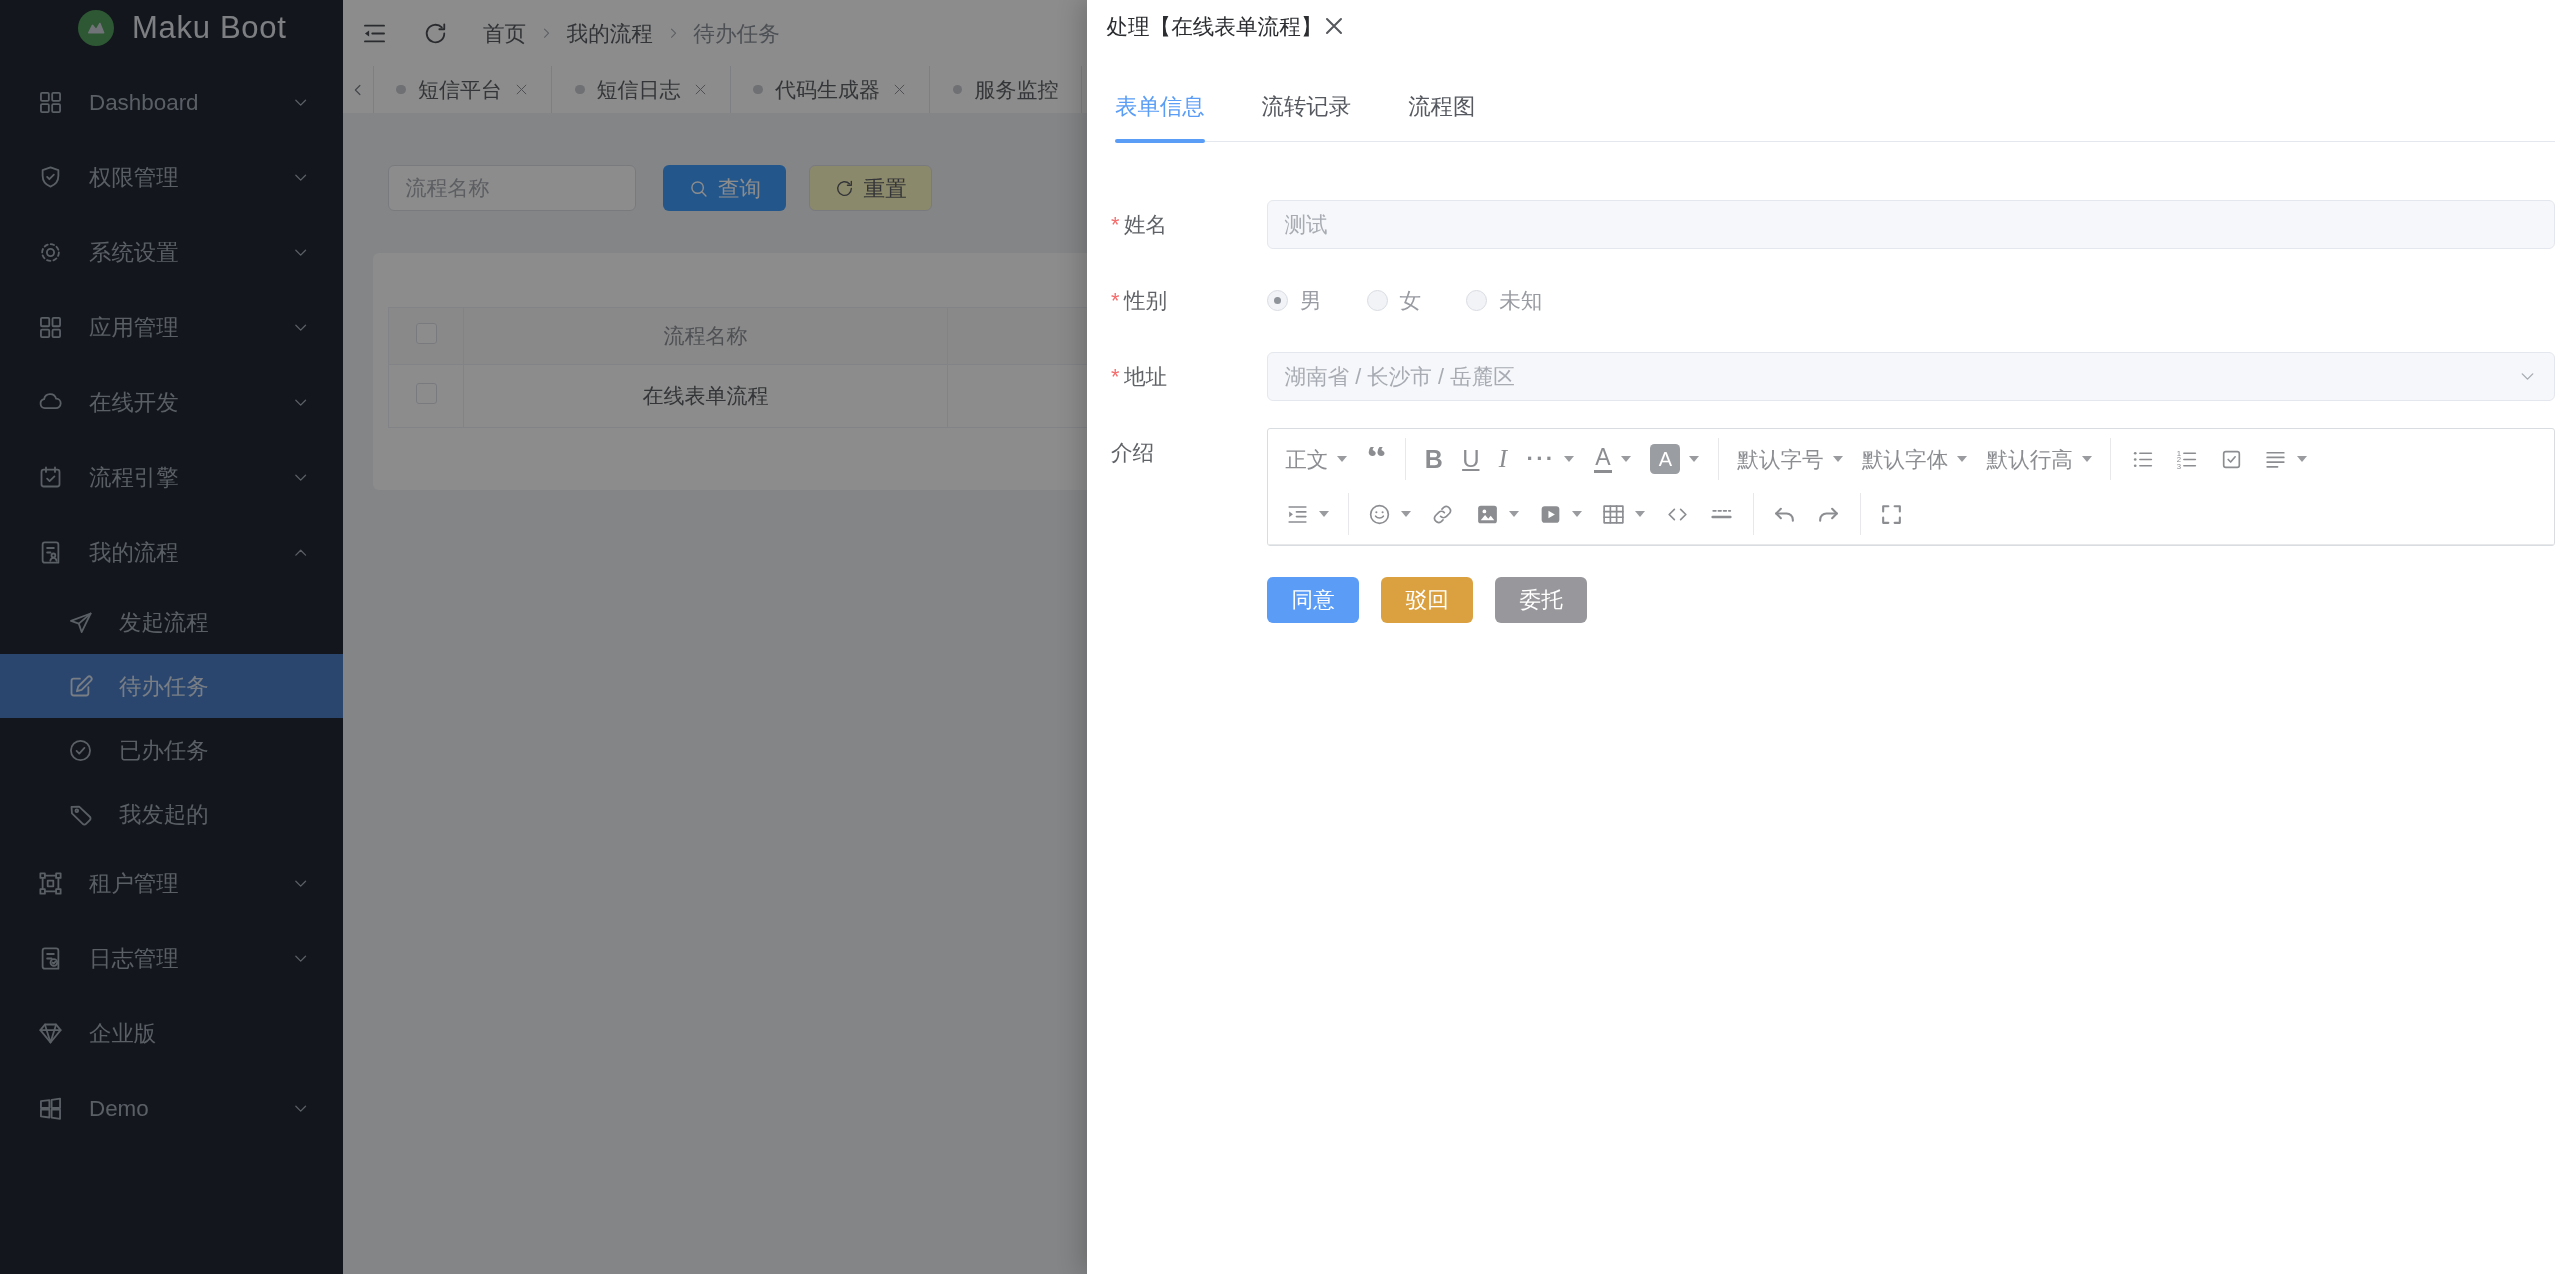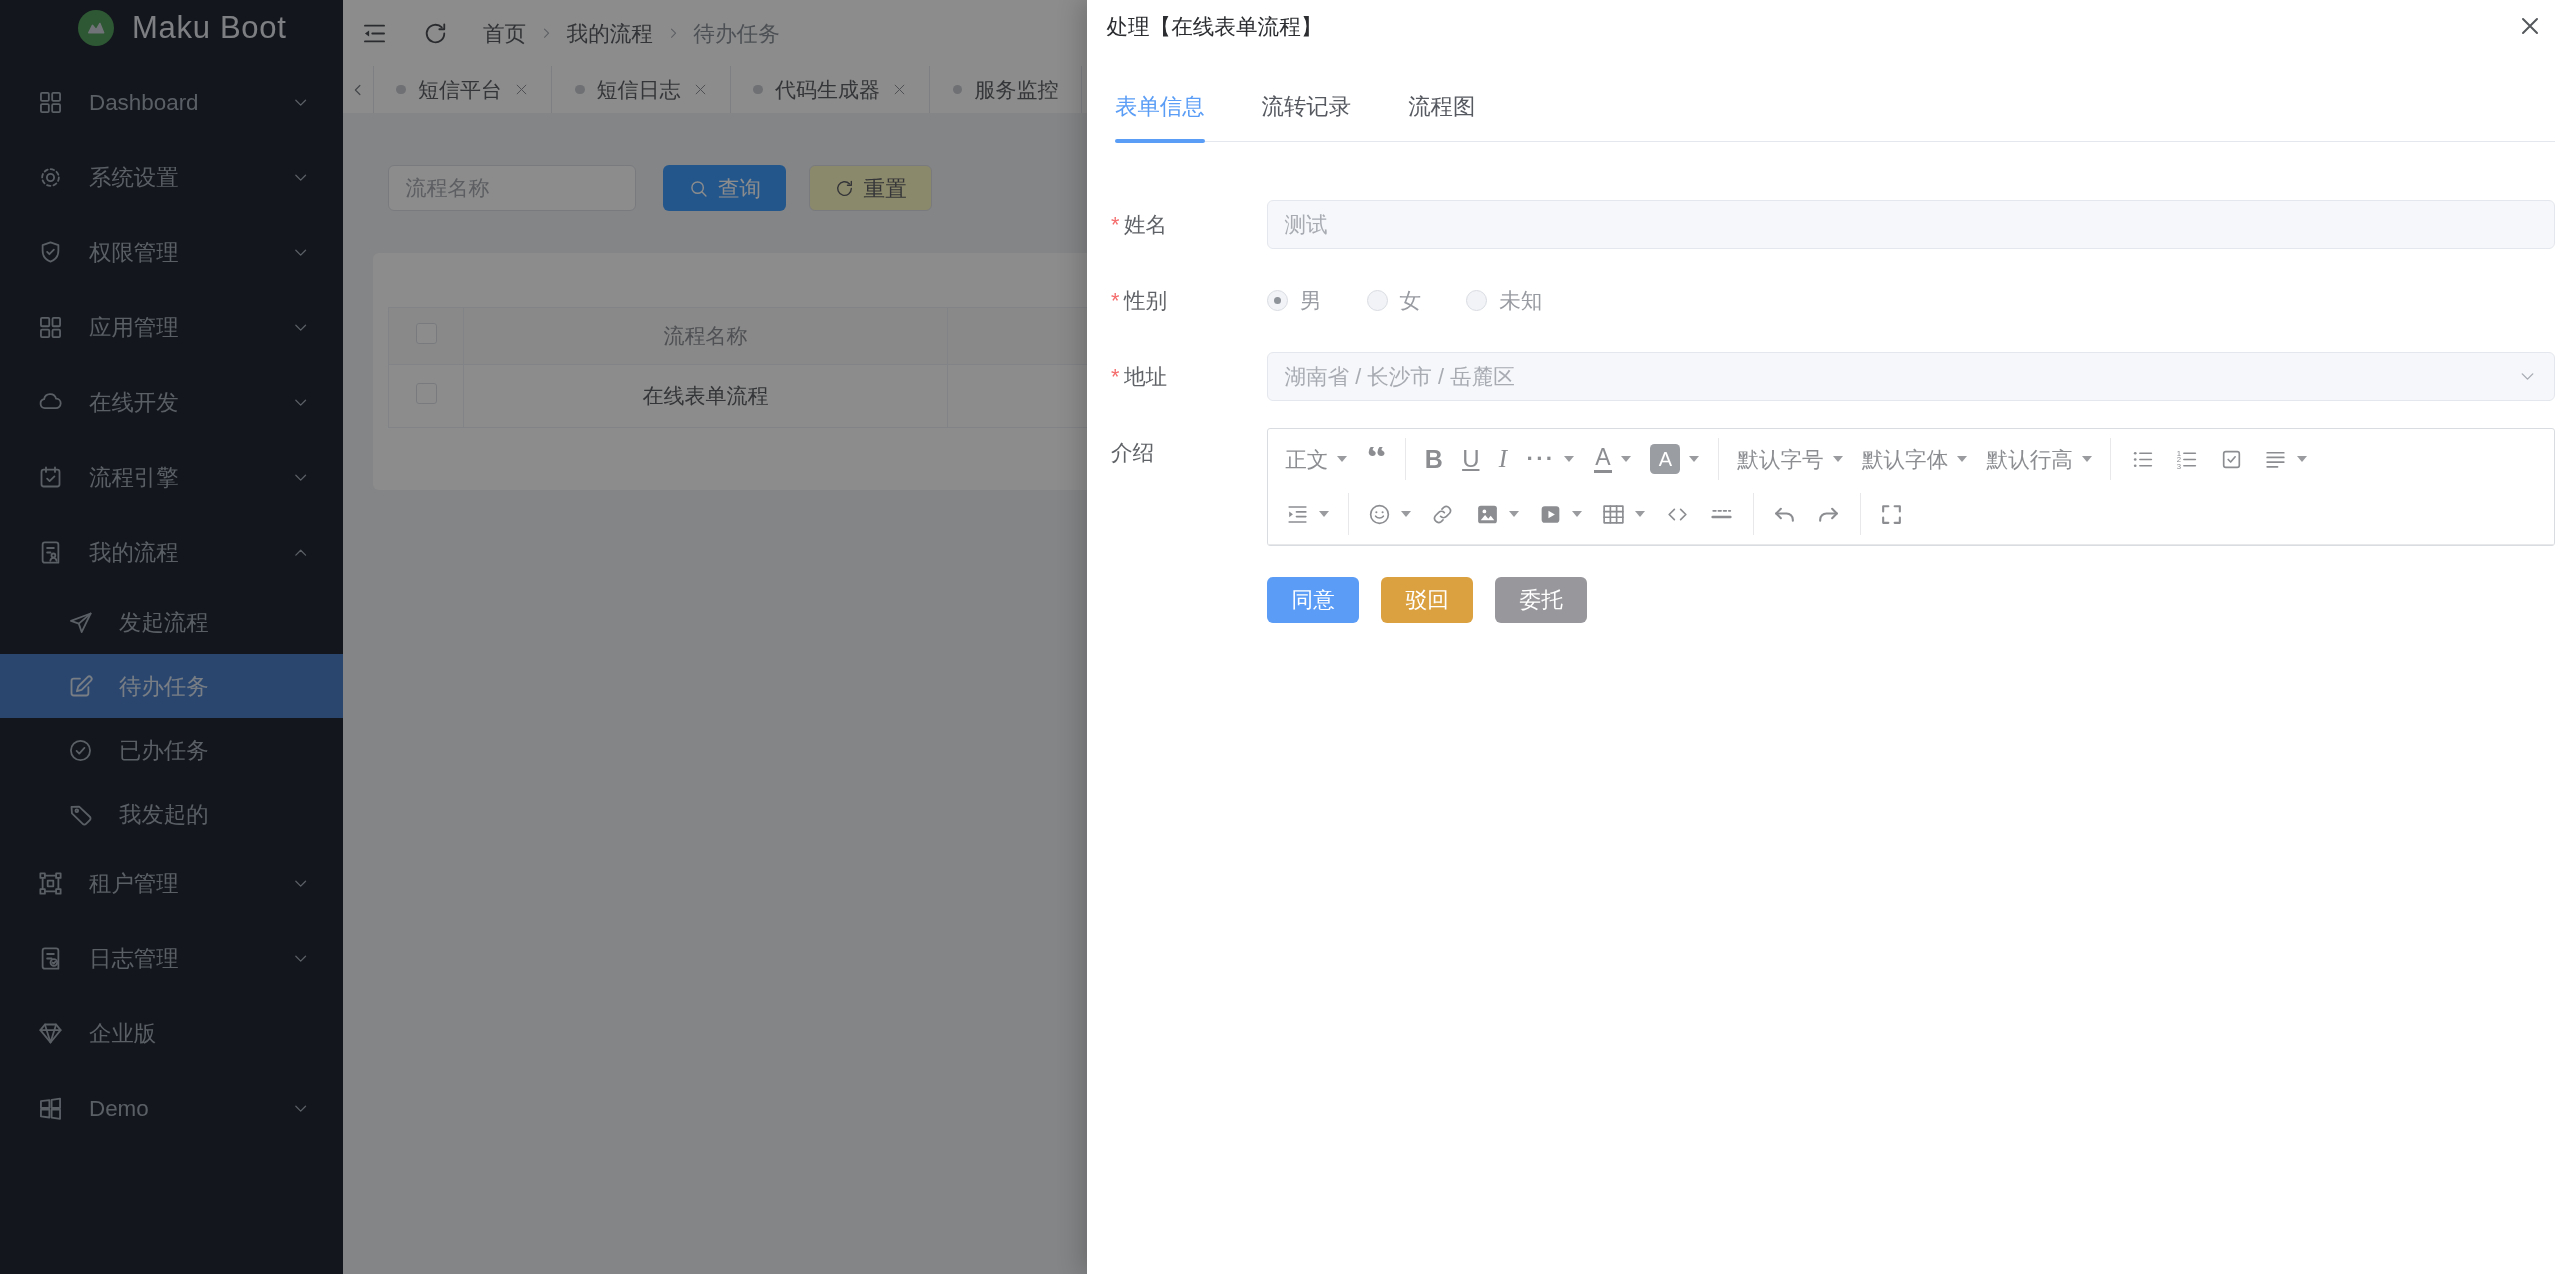--- a/index.html
+++ b/index.html
@@ -59,21 +59,21 @@
   table.grid td { height:63px; color:#5f6266; font-size:21px; text-align:center; }
   .col-check { width:75px; }
   .col-name  { width:484px; }
   .checkbox { width:21px; height:21px; border:0.7px solid #dcdfe6; border-radius:3px; background:#fff; display:inline-block; cursor:pointer; }
 
   
   .overlay { position:absolute; inset:0; background:rgba(0,0,0,0.45); z-index:5; cursor:pointer; }
 
   
   .drawer { position:absolute; top:0; right:0; width:1489px; height:100%; background:#fff; z-index:10; box-shadow:-7.5px 0 22.4px rgba(0,0,0,.18); }
-  .drawer-header { height:52px; display:flex; align-items:center; justify-content:space-between; padding:0 34px 0 19.4px; }
+  .drawer-header { height:52px; display:flex; align-items:center; padding:0 34px 0 19.4px; }
   .drawer-title { font-size:21.6px; color:#2b2d30; }
   .drawer-close { color:#55585c; cursor:pointer; }
   .drawer-close svg { width:24px; height:24px; stroke-width:2; }
   .drawer-tabs { margin:39px 21px 0 28px; display:flex; gap:57px; border-bottom:1.5px solid #e4e7ed; }
   .d-tab { font-size:22.4px; color:#565960; padding-bottom:19.4px; position:relative; cursor:pointer; }
   .d-tab.active { color:#5a9df6; }
   .d-tab.active::after { content:''; position:absolute; left:0; right:0; bottom:-1.5px; height:3.7px; background:#5a9df6; border-radius:2.2px; }
 
   .drawer-body { padding:58px 21px 0 24px; }
   .form-row { display:flex; margin-bottom:27px; }
@@ -300,37 +300,37 @@
       <span class="s-lb">Dashboard</span>
       <span class="s-ch">
           <svg class="ic" viewBox="0 0 26 26" width="19.4" height="19.4">
             <use href="#i-chevdown"></use>
           </svg>
         </span>
     </div>
     <div class="s-item">
       <span class="s-ic">
           <svg class="ic" viewBox="0 0 36 36" width="27" height="27">
+            <use href="#i-shield"></use>
+          </svg>
+        </span>
+      <span class="s-lb">权限管理</span>
+      <span class="s-ch">
+          <svg class="ic" viewBox="0 0 26 26" width="19.4" height="19.4">
+            <use href="#i-chevdown"></use>
+          </svg>
+        </span>
+    </div>
+    <div class="s-item">
+      <span class="s-ic">
+          <svg class="ic" viewBox="0 0 36 36" width="27" height="27">
             <use href="#i-gear"></use>
           </svg>
         </span>
       <span class="s-lb">系统设置</span>
-      <span class="s-ch">
-          <svg class="ic" viewBox="0 0 26 26" width="19.4" height="19.4">
-            <use href="#i-chevdown"></use>
-          </svg>
-        </span>
-    </div>
-    <div class="s-item">
-      <span class="s-ic">
-          <svg class="ic" viewBox="0 0 36 36" width="27" height="27">
-            <use href="#i-shield"></use>
-          </svg>
-        </span>
-      <span class="s-lb">权限管理</span>
       <span class="s-ch">
           <svg class="ic" viewBox="0 0 26 26" width="19.4" height="19.4">
             <use href="#i-chevdown"></use>
           </svg>
         </span>
     </div>
     <div class="s-item">
       <span class="s-ic">
           <svg class="ic" viewBox="0 0 36 36" width="27" height="27">
             <use href="#i-apps"></use>

